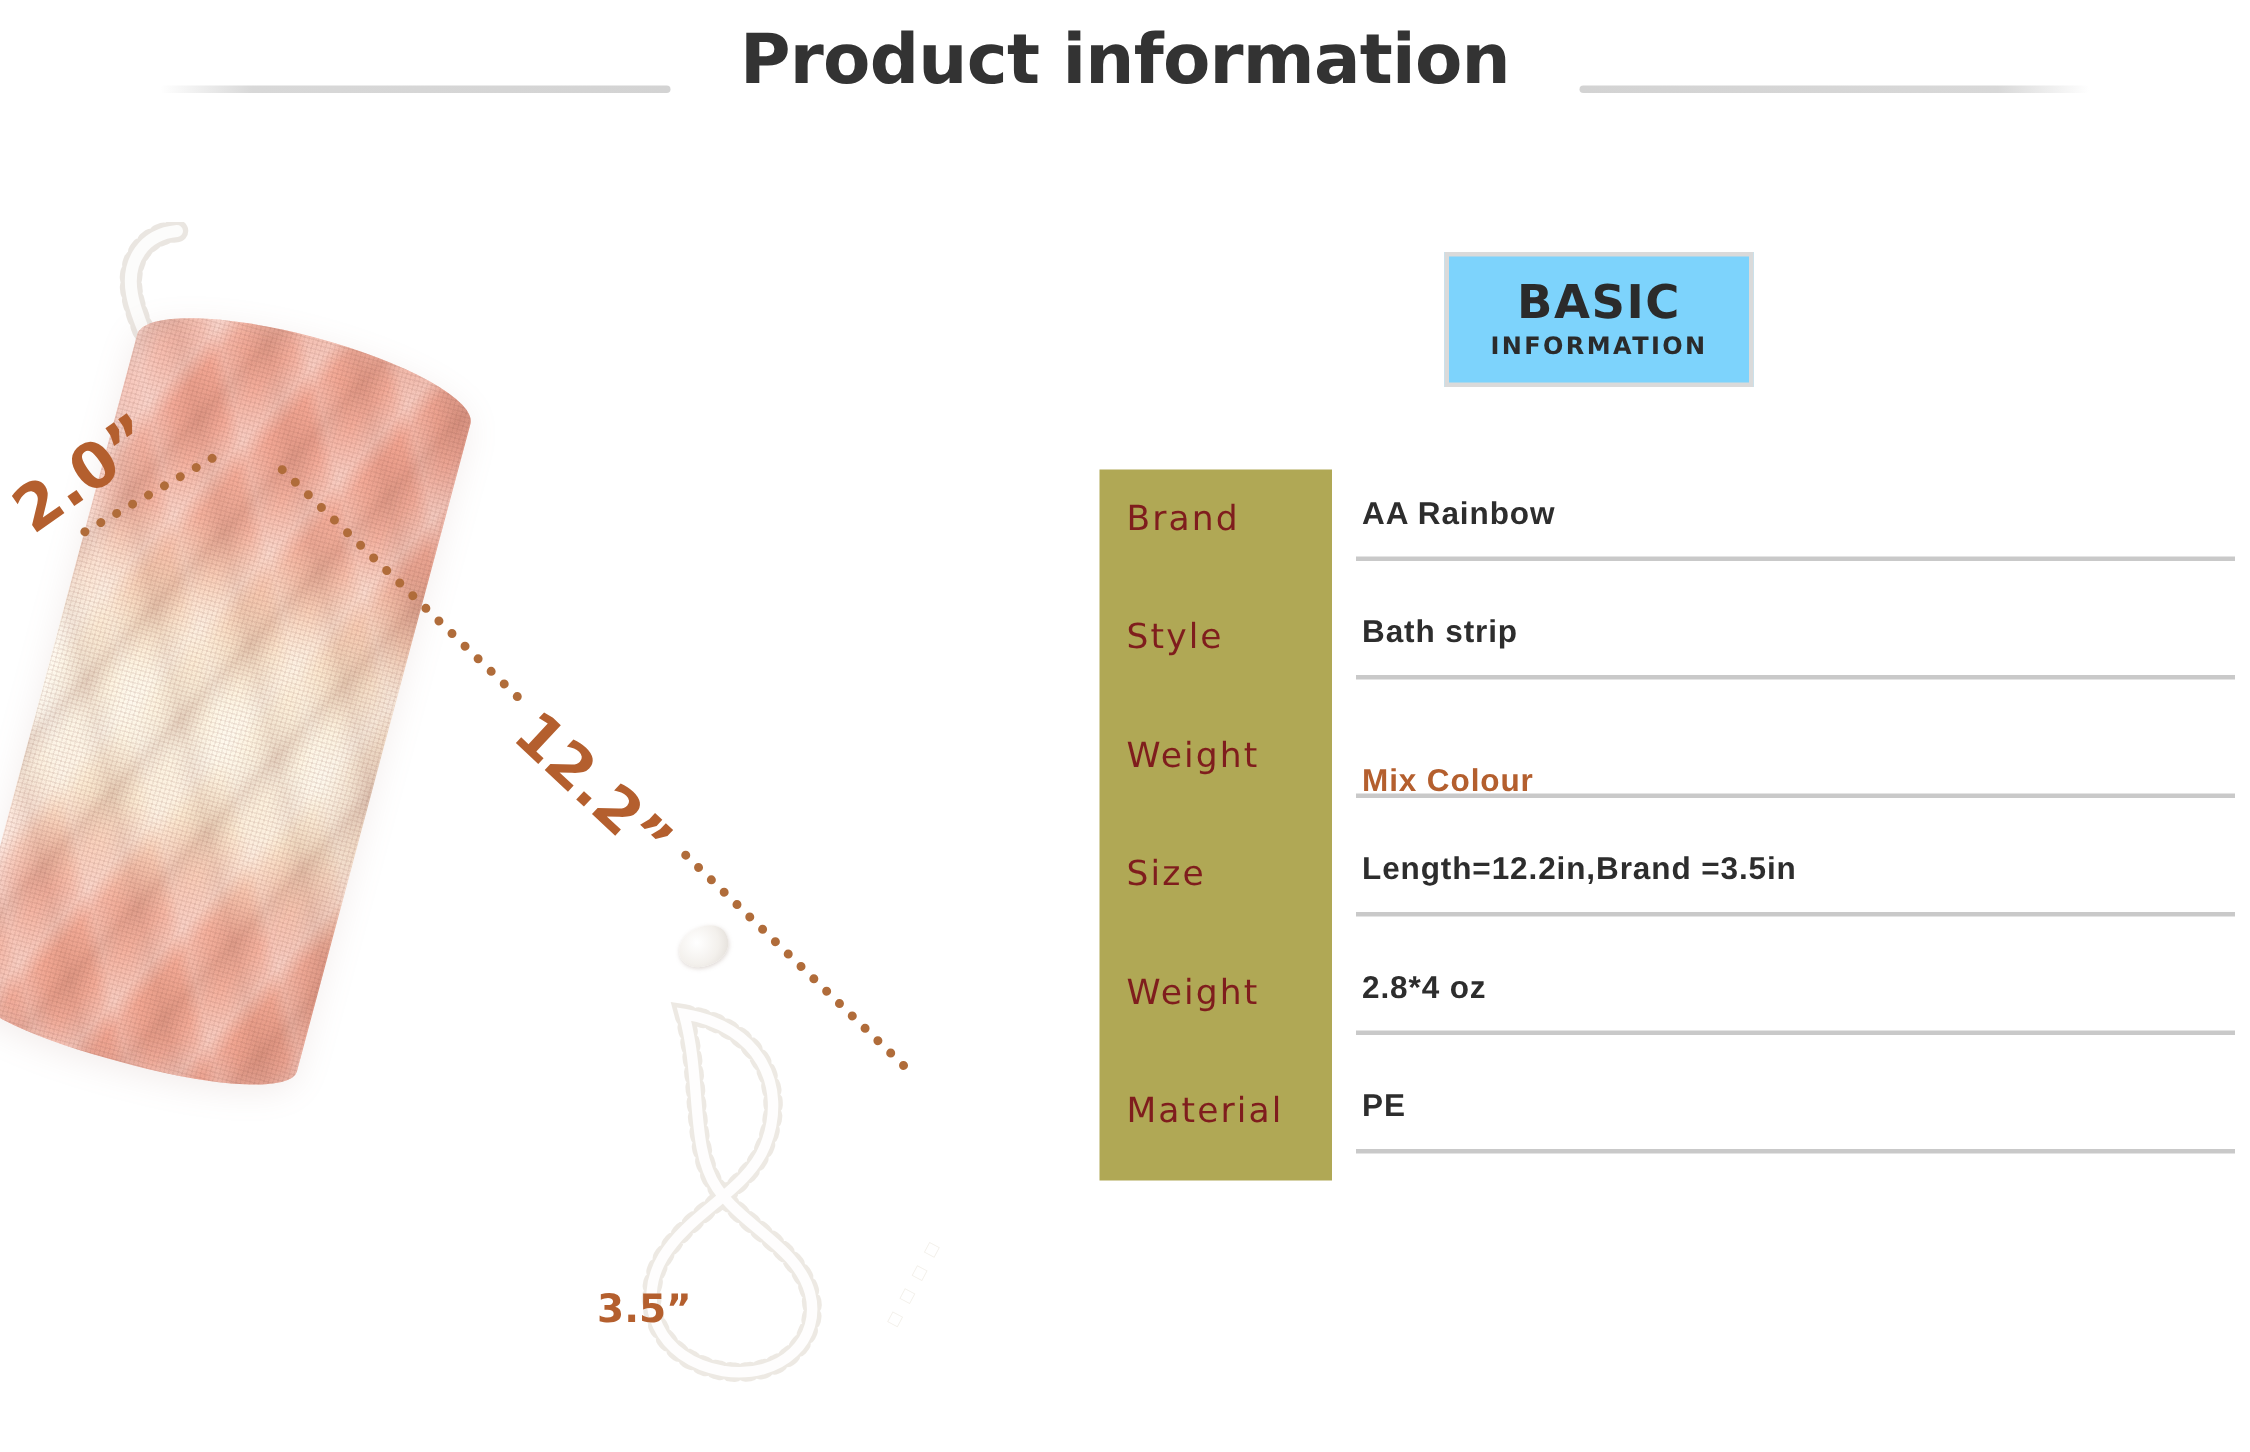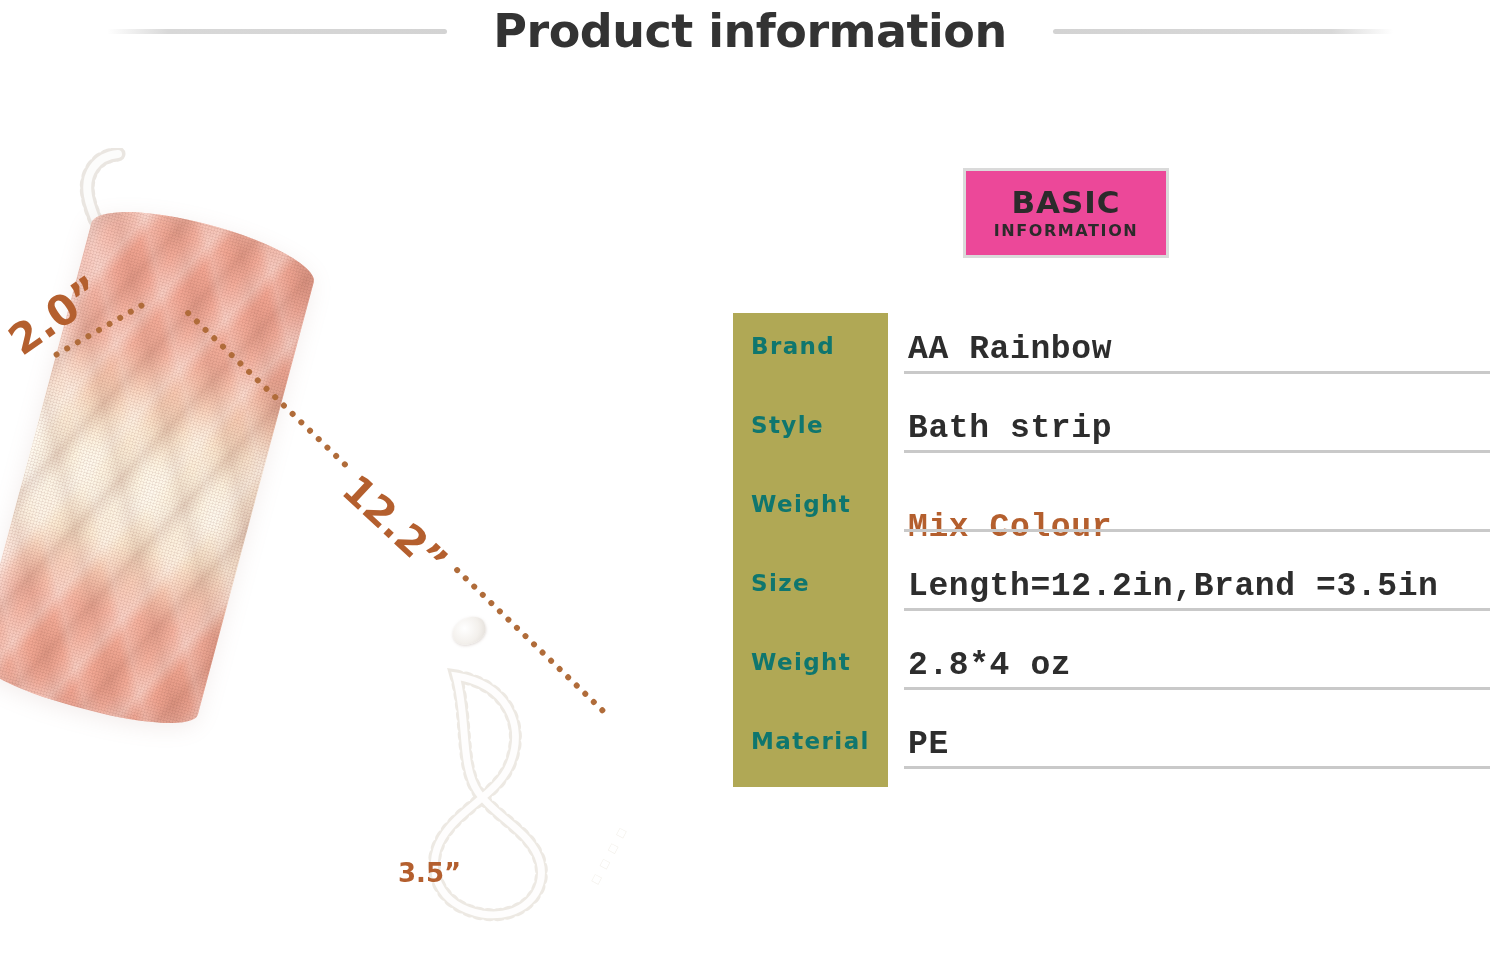--- a/index.html
+++ b/index.html
@@ -18,21 +18,21 @@
     overflow: hidden;
   }
 
   
   #header {
     position: absolute;
     left: 0; top: 0;
     width: 1500px;
     height: 62px;
     display: flex;
-    align-items: center;
+    align-items: flex-end;
     justify-content: center;
   }
   .rule {
     height: 5px;
     flex: 0 0 auto;
     border-radius: 3px;
   }
   .rule-left {
     width: 340px;
     margin-right: 46px;
@@ -232,21 +232,21 @@
   #wm-2 { left: 530px; top: 880px; }
 
   
   #basic-badge {
     position: absolute;
     left: 963px;
     top: 168px;
     width: 200px;
     height: 84px;
     border: 3px solid #dadada;
-    background: #ec4899;
+    background: #7dd3fc;
     display: flex;
     flex-direction: column;
     align-items: center;
     justify-content: center;
   }
   #basic-badge-title {
     font-family: "DejaVu Sans", sans-serif;
     font-size: 31px;
     font-weight: bold;
     color: #2b2b2b;
@@ -292,31 +292,31 @@
     width: 757px;
     height: 79px;
   }
   .spec-label {
     position: absolute;
     left: 18px;
     top: 20px;
     width: 140px;
     font-family: "DejaVu Sans", sans-serif;
     font-size: 23px;
-    font-weight: bold;
-    color: #0f766e;
+    font-weight: normal;
+    color: #7f1d1d;
     letter-spacing: 1.4px;
     white-space: nowrap;
   }
   .spec-value {
     position: absolute;
     left: 175px;
     top: 18px;
-    font-family: Liberation Mono, monospace;
-    font-size: 33px;
+    font-family: Liberation Sans, sans-serif;
+    font-size: 21px;
     font-weight: bold;
     color: #2d2d2d;
     letter-spacing: 0.6px;
     white-space: nowrap;
   }
   .spec-value.accent { color: #b45f2e; margin-top: 20px; }
   .spec-underline {
     position: absolute;
     left: 171px;
     top: 58px;

